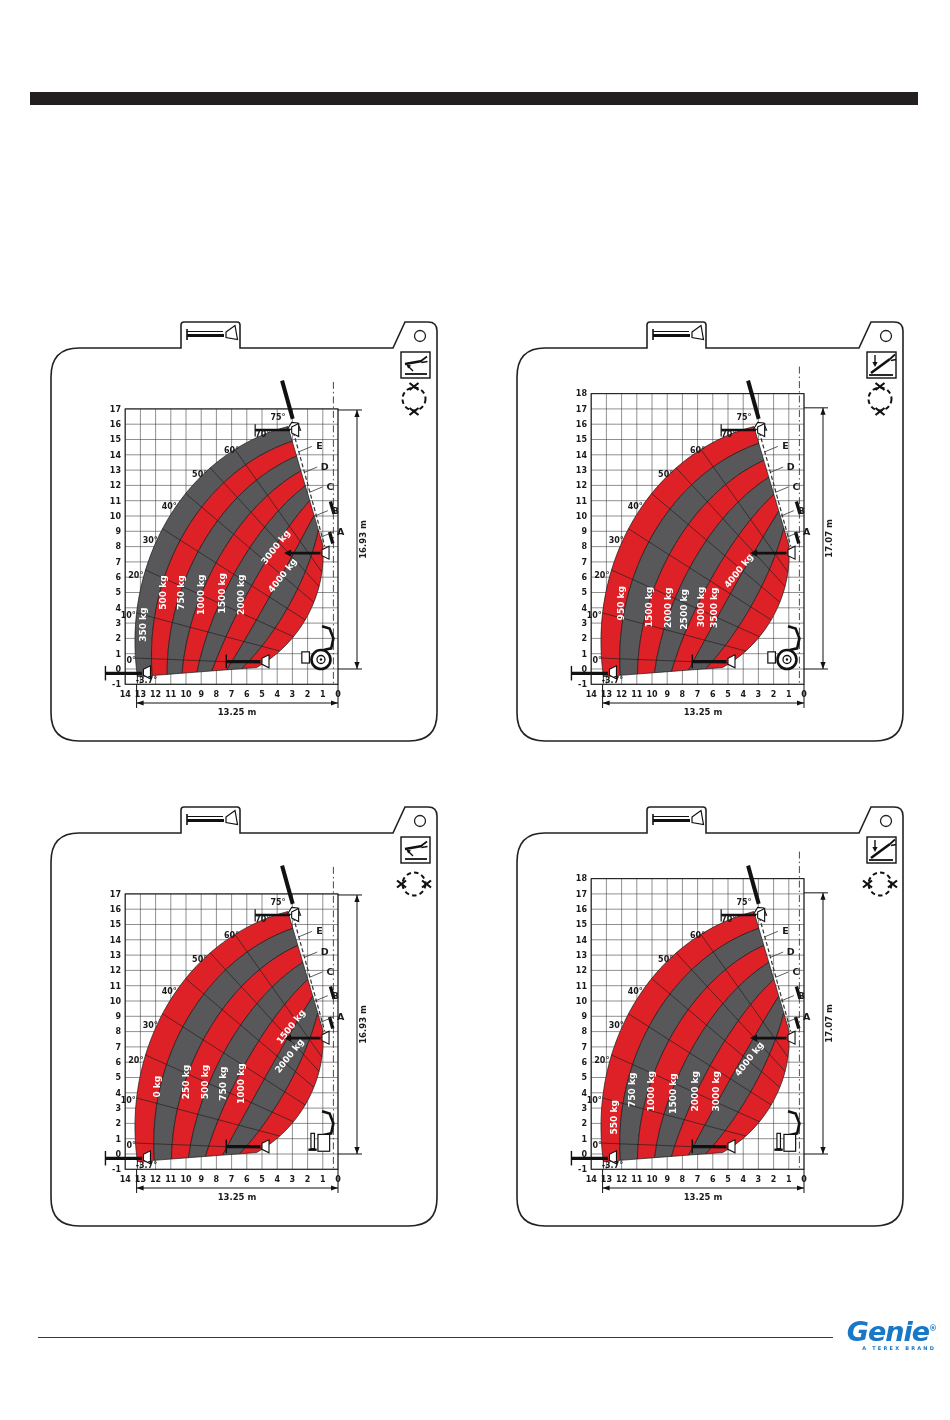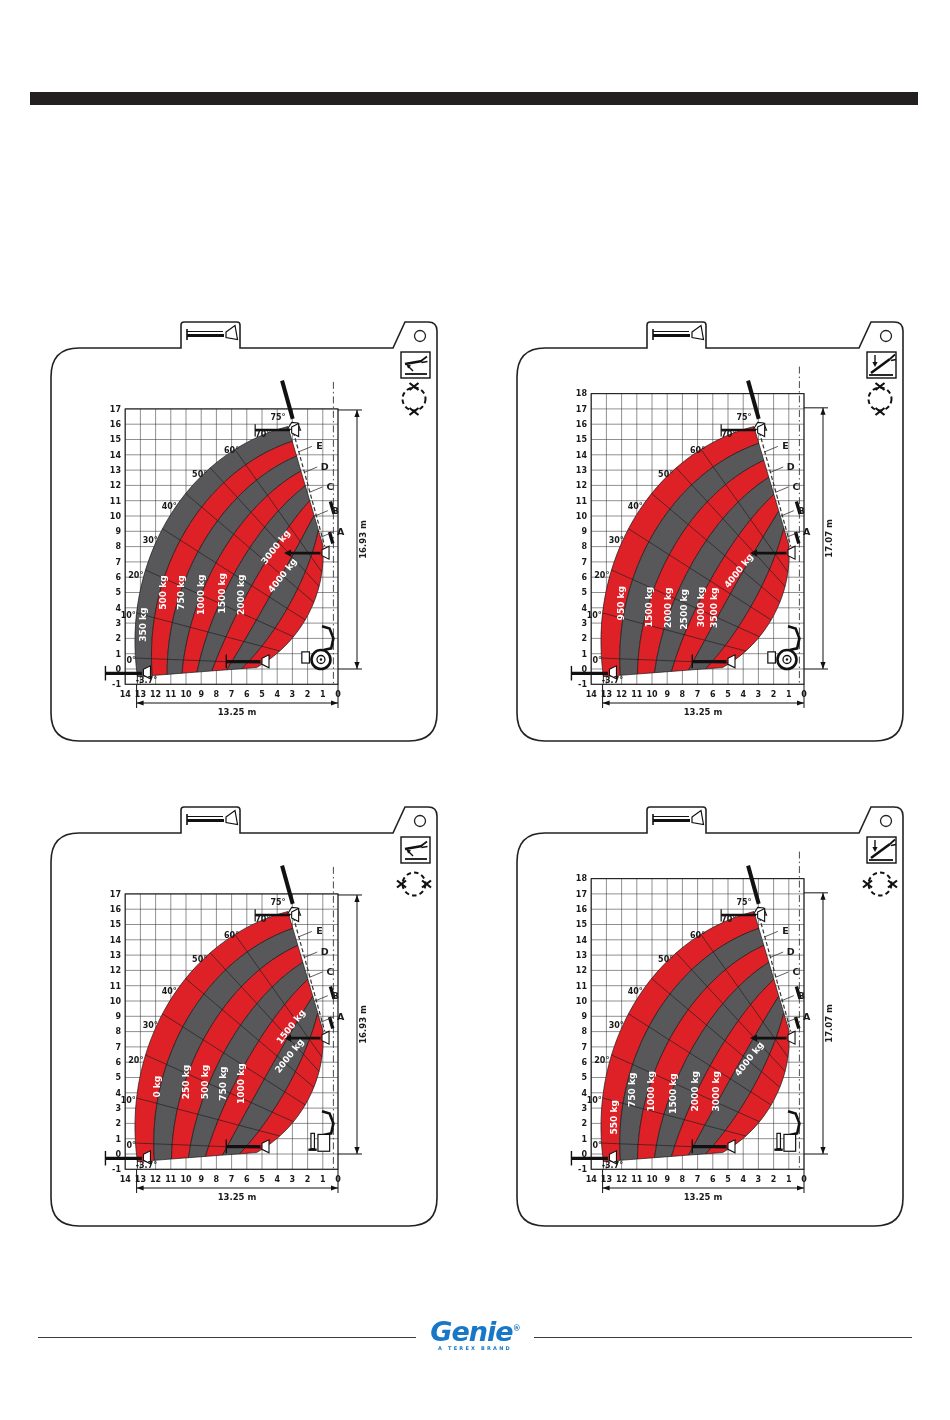--- a/index.html
+++ b/index.html
@@ -1,21 +1,21 @@
 <!DOCTYPE html>
 <html><head>
 <meta charset="utf-8">
 <style>
   html,body{margin:0;padding:0;background:#fff;}
   body{width:950px;height:1420px;position:relative;overflow:hidden;
        font-family:"DejaVu Sans",sans-serif;}
   #top-bar{position:absolute;left:30px;top:92px;width:888px;height:13px;}
   .panel{position:absolute;width:392px;height:433px;}
   #footer-rule{position:absolute;left:38px;top:1337px;width:874px;border-top:1.6px solid #3a3a3a;}
-  #brand-block{position:absolute;left:0;top:1316px;width:950px;text-align:center;}
+  #brand-block{position:absolute;left:0;top:1316px;width:950px;text-align:right;}
   #brand-inner{display:inline-block;background:#fff;padding:0 14px;}
   #brand-name{color:#1877c6;font-weight:bold;font-style:italic;font-size:27px;
               letter-spacing:-1px;line-height:26px;}
   #brand-reg{color:#1877c6;font-size:8px;vertical-align:super;font-style:normal;}
   #brand-tagline{color:#1877c6;font-size:5px;letter-spacing:2.2px;margin-top:0px;font-weight:bold;}
   svg text{font-family:"DejaVu Sans",sans-serif;}
 </style>
 </head>
 <body>
 

